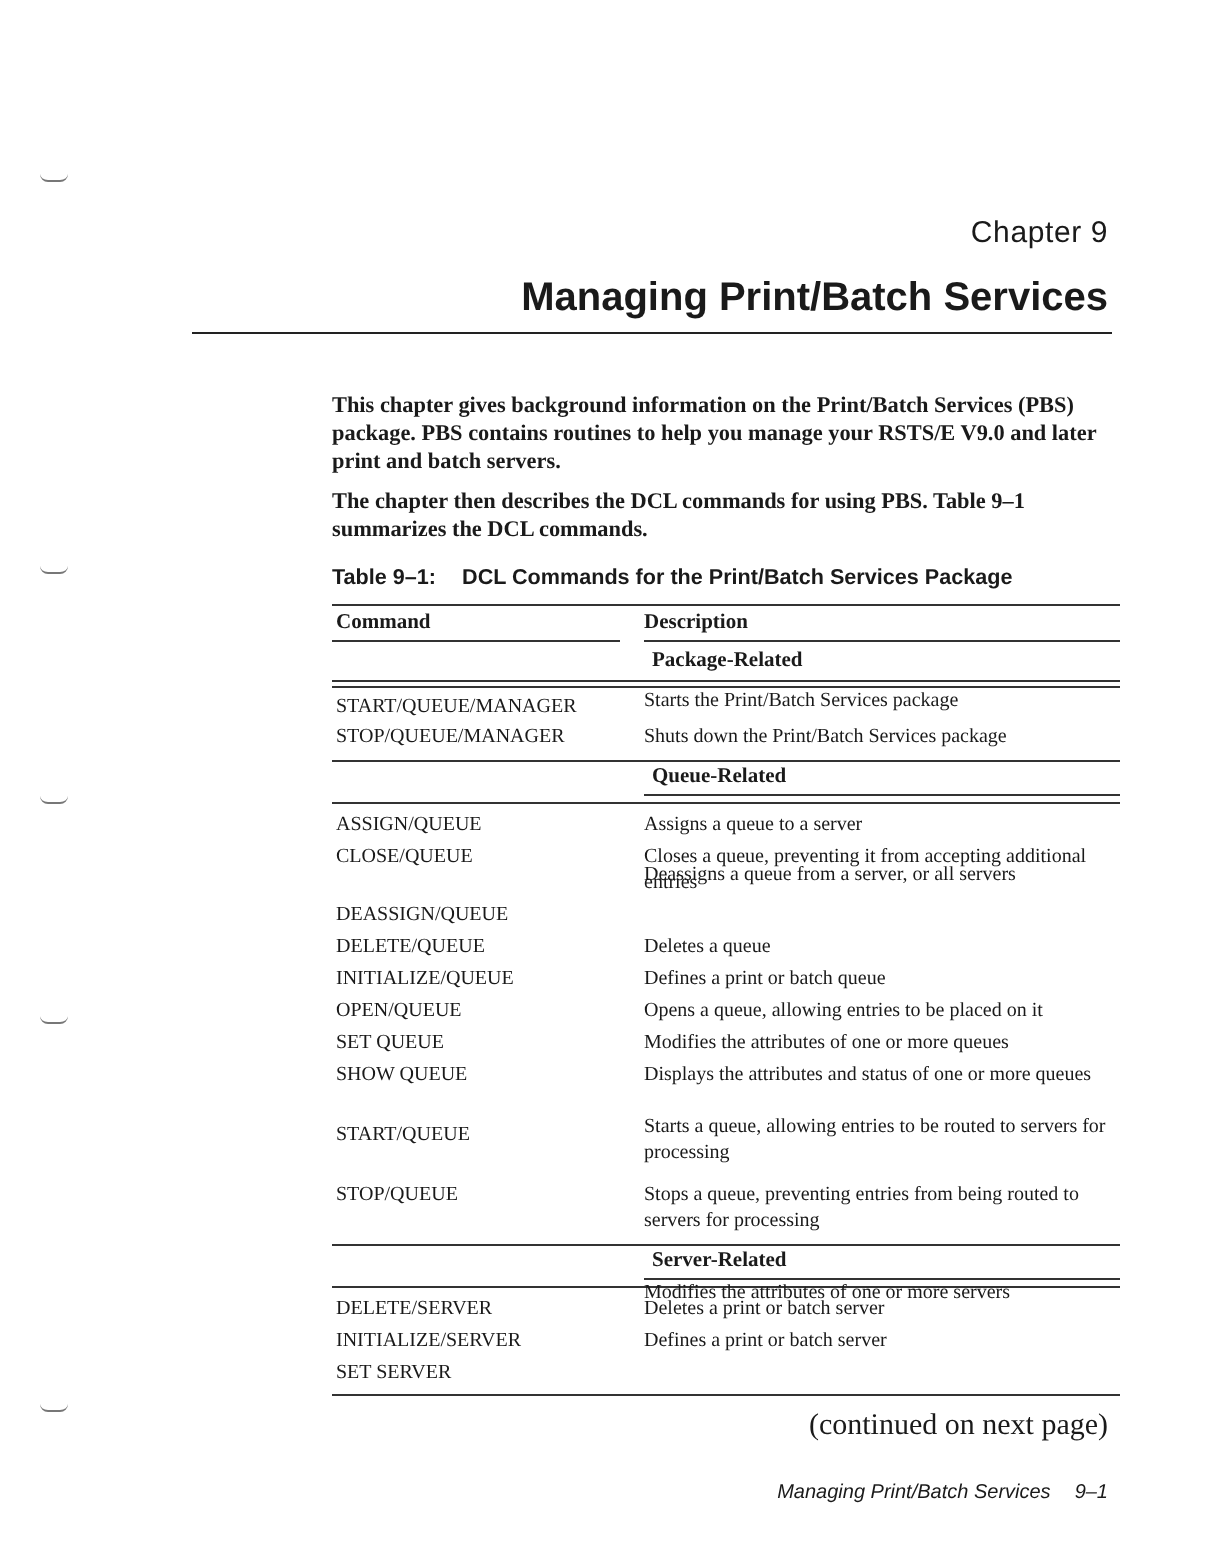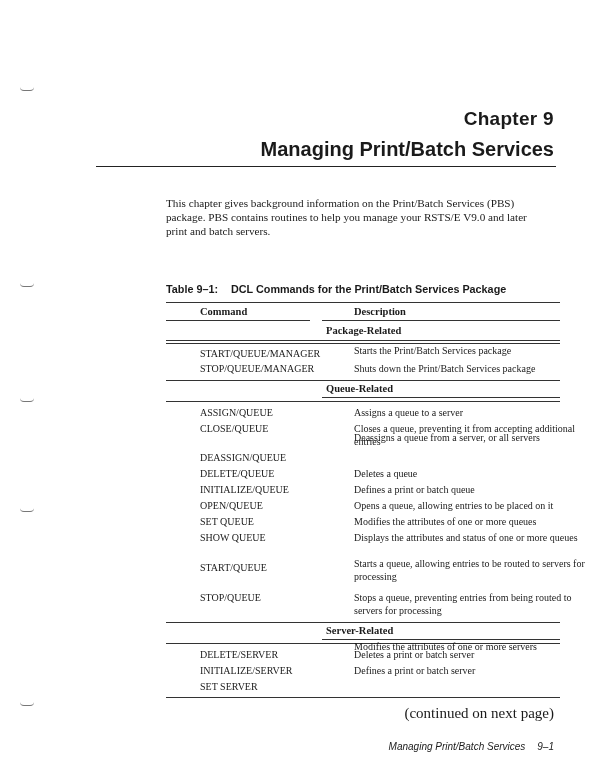--- a/index.html
+++ b/index.html
@@ -2,32 +2,32 @@
 <html><head>
 <meta charset="utf-8">
 <style>
   html, body { margin: 0; padding: 0; background: #ffffff; }
   body { width: 604px; height: 783px; position: relative; overflow: hidden; color: #1a1a1a; }
   .sans { font-family: "Liberation Sans", "DejaVu Sans", sans-serif; }
   .serif { font-family: "Liberation Serif", "DejaVu Serif", serif; }
 
   .margin-mark { position: absolute; left: 20px; width: 14px; height: 3px; border-bottom: 1px solid #777; border-radius: 0 0 6px 6px; }
 
-  .chapter-label { position: absolute; right: 50px; top: 108px; font-size: 19px; font-weight: bold; letter-spacing: 0.3px; }
+  .chapter-label { position: absolute; right: 50px; top: 108px; font-size: 15px; font-weight: normal; letter-spacing: 0.3px; }
   .chapter-title { position: absolute; right: 50px; top: 138px; font-size: 20px; font-weight: bold; }
   .title-rule { position: absolute; left: 96px; right: 48px; top: 166px; border-top: 1px solid #222; }
 
   .intro { position: absolute; left: 166px; width: 400px; font-size: 11.2px; line-height: 14px; }
-  .intro p { margin: 0 16px 6px 0; }
+  .intro p { margin: 0 16px 6px 0; font-weight: bold; }
 
   .table-caption { position: absolute; left: 166px; top: 283px; font-size: 10.8px; font-weight: bold; }
   .table-caption .num { margin-right: 10px; margin-top: 29px; }
 
   .rule { position: absolute; border-top: 1px solid #333; }
-  .cell { position: absolute; font-size: 10px; line-height: 13px; margin-left: 32px; }
+  .cell { position: absolute; font-size: 10px; line-height: 13px; }
   .hdr { font-weight: bold; font-size: 10.5px; }
   .cmd { left: 168px; }
   .desc { left: 322px; width: 238px; }
   .section-hdr { position: absolute; left: 326px; font-weight: bold; font-size: 10.5px; }
 
   .continued { position: absolute; right: 50px; top: 682px; font-size: 15px; }
   .footer { position: absolute; right: 50px; top: 741px; font-size: 10px; font-style: italic; }
   .footer .pg { margin-left: 12px; }
 </style>
 </head>
@@ -38,20 +38,21 @@
 <div class="margin-mark" style="top:398px"></div>
 <div class="margin-mark" style="top:508px"></div>
 <div class="margin-mark" style="top:702px"></div>
 
 <div class="chapter-label sans">Chapter 9</div>
 <div class="chapter-title sans">Managing Print/Batch Services</div>
 <div class="title-rule"></div>
 
 <div class="intro serif" style="top:196px">
   <p>This chapter gives background information on the Print/Batch Services (PBS) package. PBS contains routines to help you manage your RSTS/E V9.0 and later print and batch servers.</p>
+  <p>The chapter then describes the DCL commands for using PBS. Table 9–1 summarizes the DCL commands.</p>
 </div>
 
 <div class="table-caption sans">
   <span class="num">Table 9–1:</span>
   <span>DCL Commands for the Print/Batch Services Package</span>
 </div>
 
 <div id="table" class="serif">
 
   <div class="rule" style="left:166px; right:44px; top:302px"></div>

